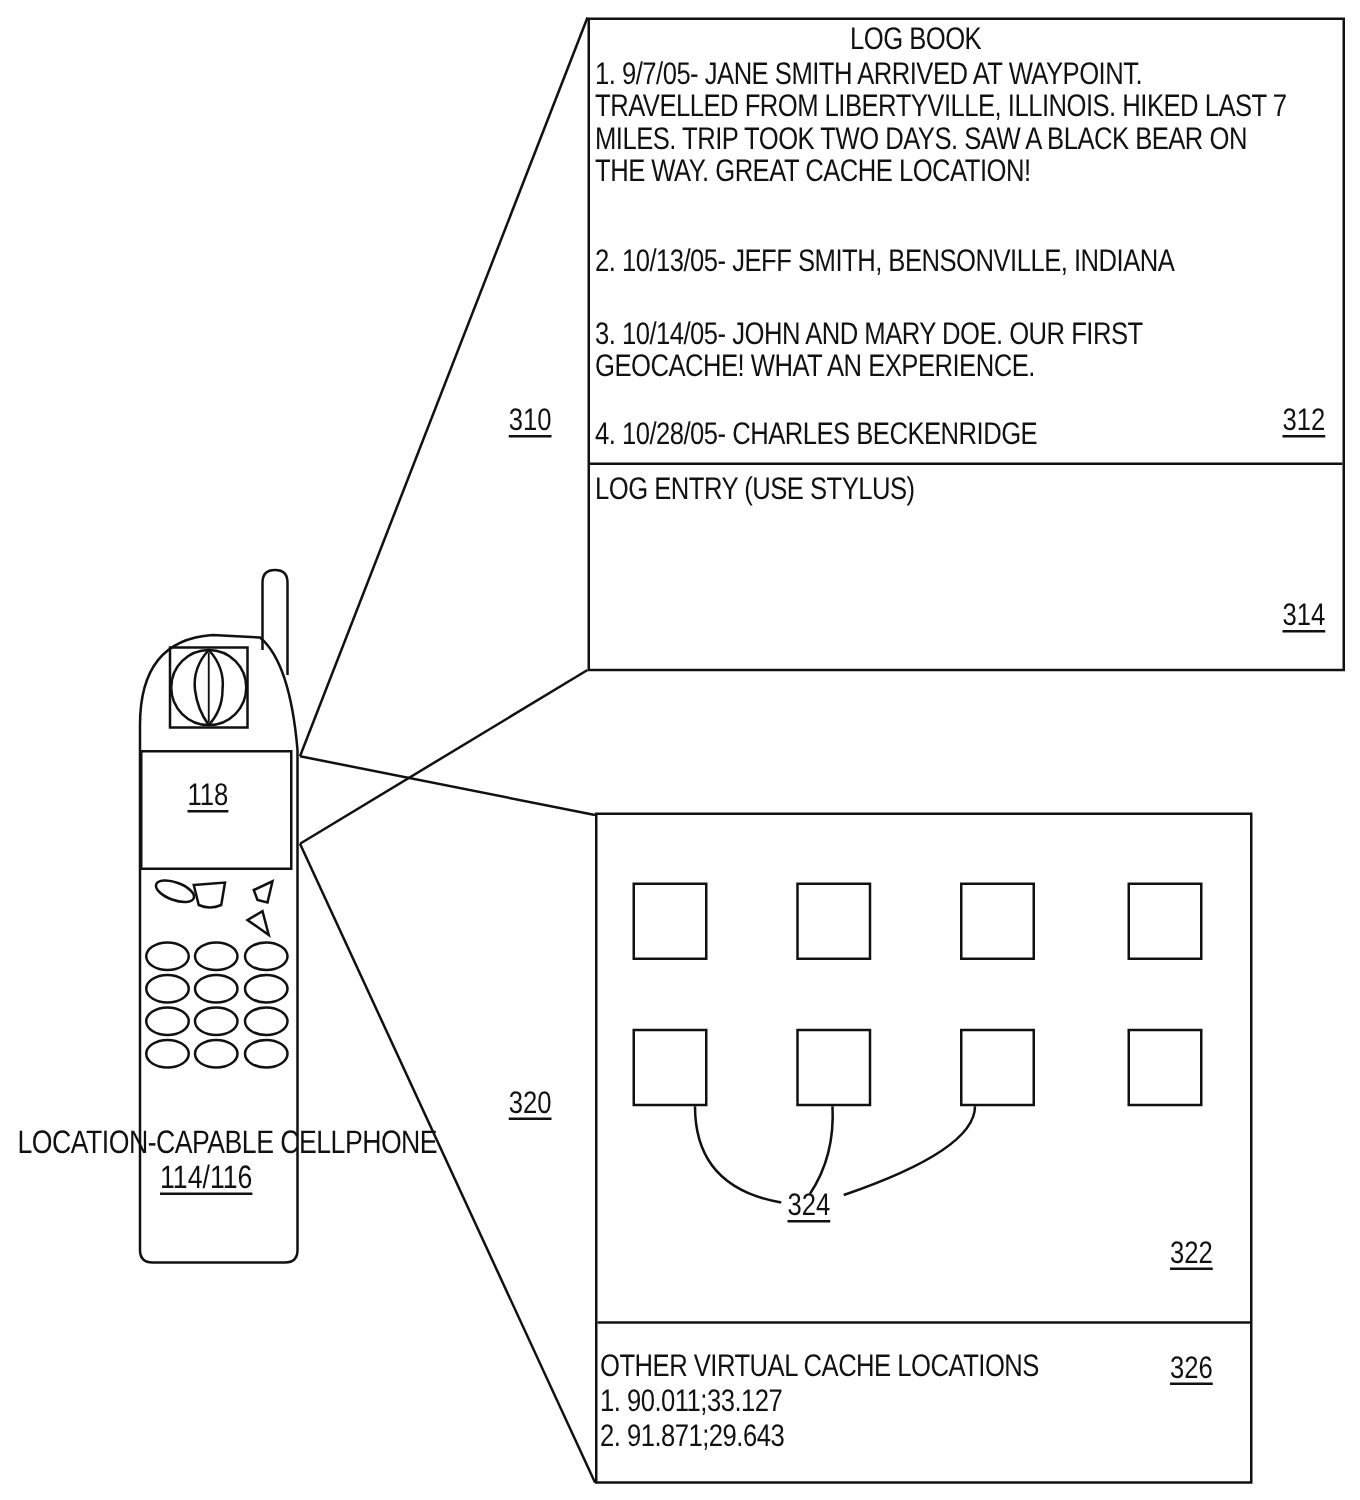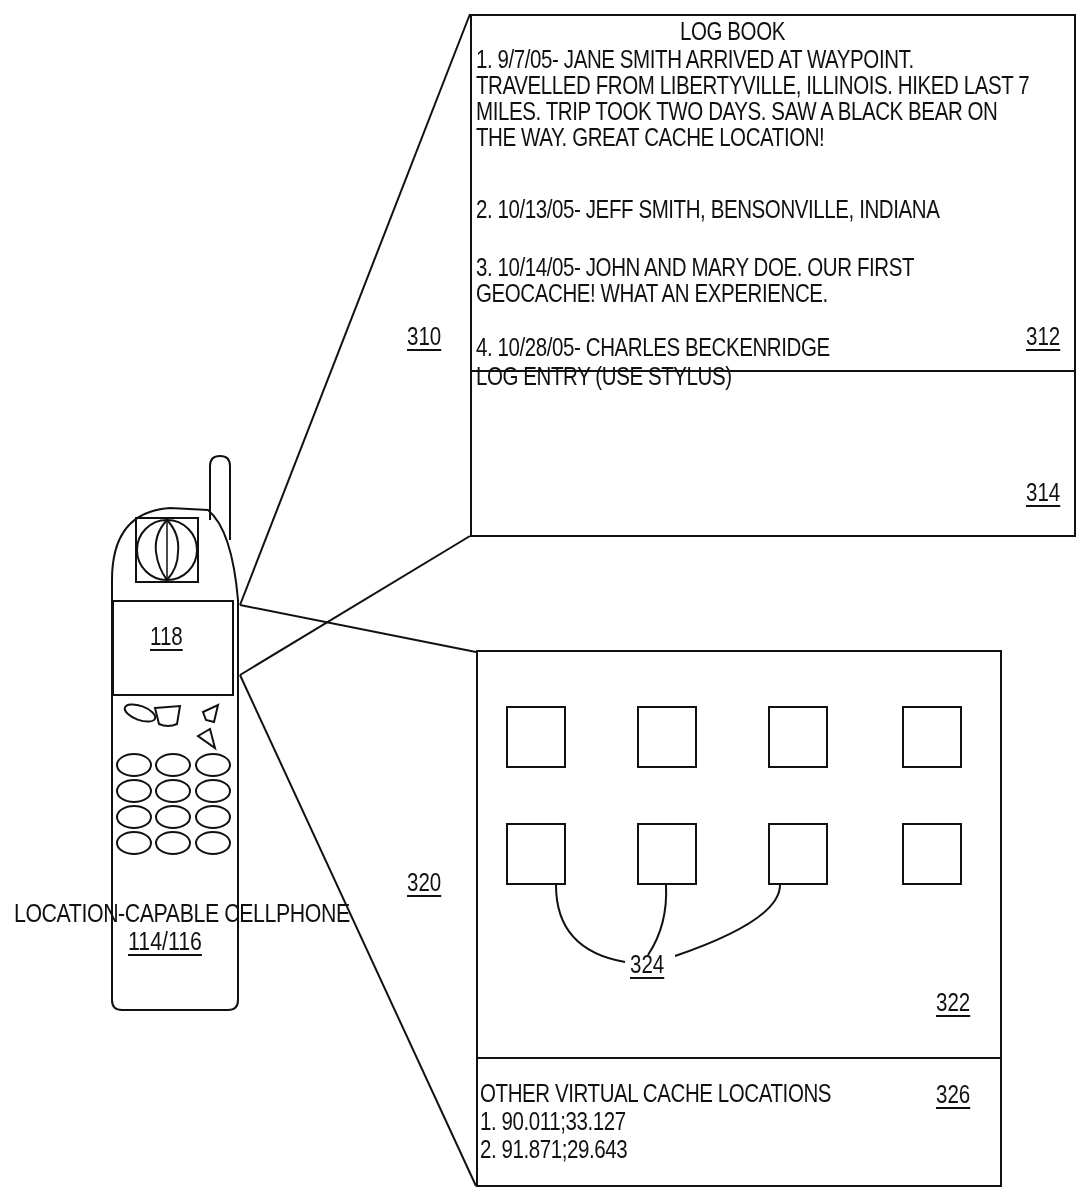--- a/index.html
+++ b/index.html
@@ -79,21 +79,21 @@
   <div class="txt" style="left:476px; top:72px;">TRAVELLED FROM LIBERTYVILLE, ILLINOIS. HIKED LAST 7</div>
   <div class="txt" style="left:476px; top:98px;">MILES. TRIP TOOK TWO DAYS. SAW A BLACK BEAR ON</div>
   <div class="txt" style="left:476px; top:124px;">THE WAY. GREAT CACHE LOCATION!</div>
   <div class="txt" style="left:476px; top:196px;">2. 10/13/05- JEFF SMITH, BENSONVILLE, INDIANA</div>
   <div class="txt" style="left:476px; top:254px;">3. 10/14/05- JOHN AND MARY DOE. OUR FIRST</div>
   <div class="txt" style="left:476px; top:280px;">GEOCACHE! WHAT AN EXPERIENCE.</div>
   <div class="txt" style="left:476px; top:334px;">4. 10/28/05- CHARLES BECKENRIDGE</div>
 </div>
 <div class="ref" style="left:1026px; top:322px;">312</div>
 
-<div style="position:absolute; left:472px; top:353px; width:602px; height:163px;">
+<div style="position:absolute; left:472px; top:368px; width:602px; height:163px;">
   <div class="txt" style="left:4px; top:10px;">LOG ENTRY (USE STYLUS)</div>
 </div>
 <div class="ref" style="left:1026px; top:478px;">314</div>
 
 <div class="ref" style="left:407px; top:868px;">320</div>
 <div class="box" style="left:476px; top:650px; width:526px; height:537px;">
   <div class="divider" style="left:0; top:405px; width:522px;"></div>
 </div>
 
 <div id="cache-grid">

